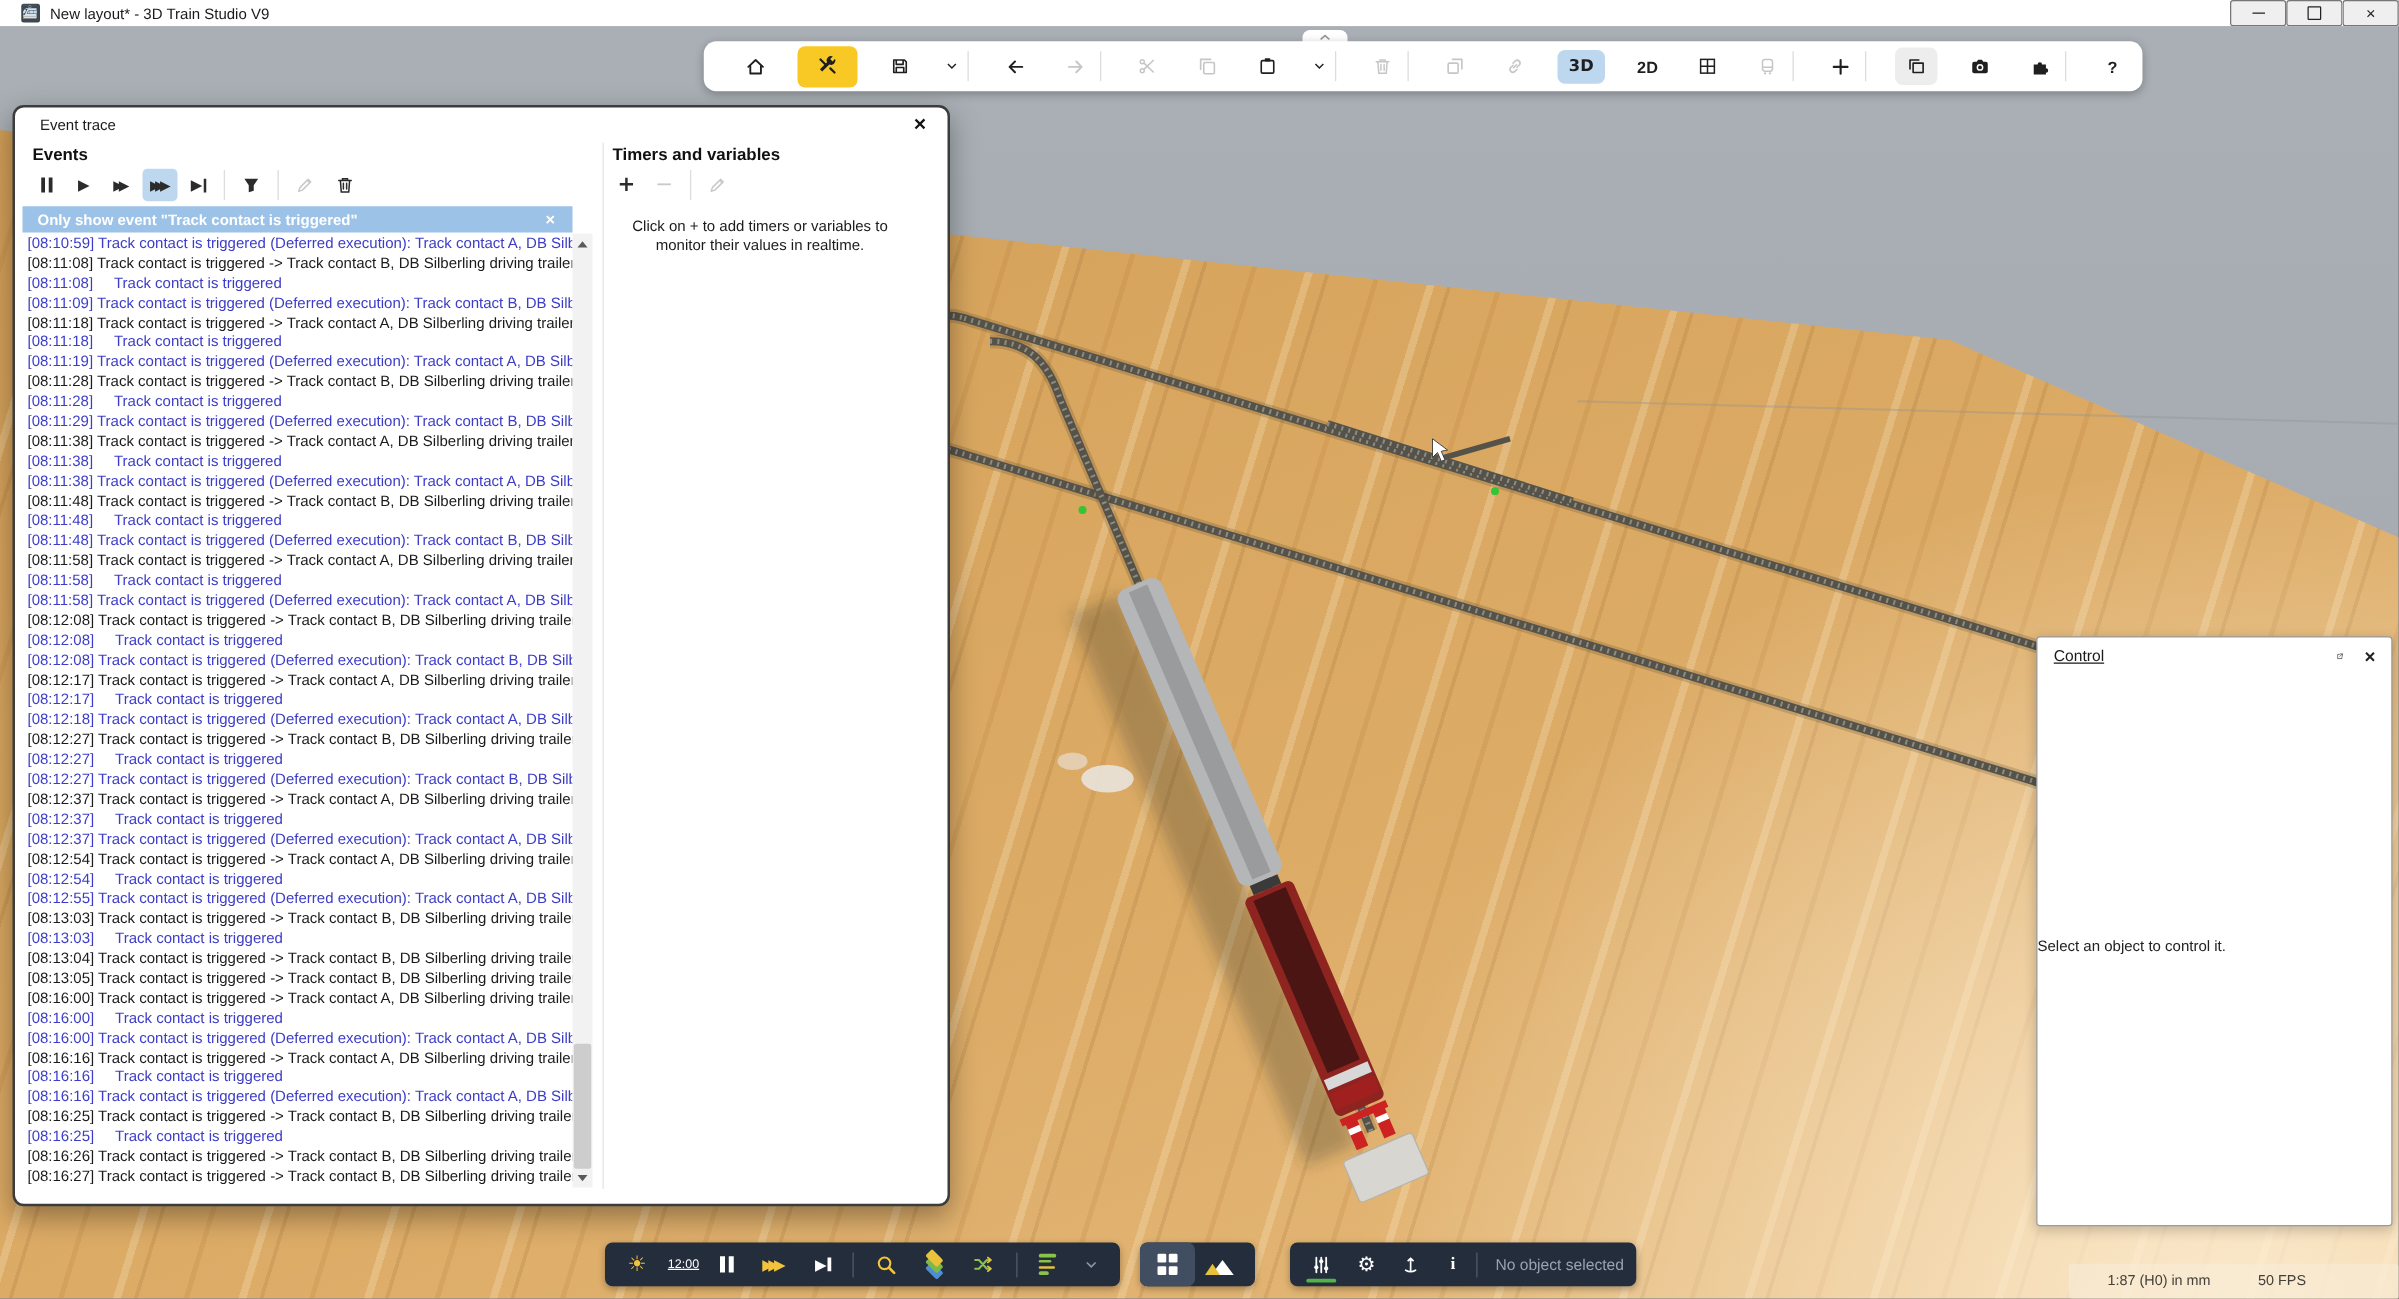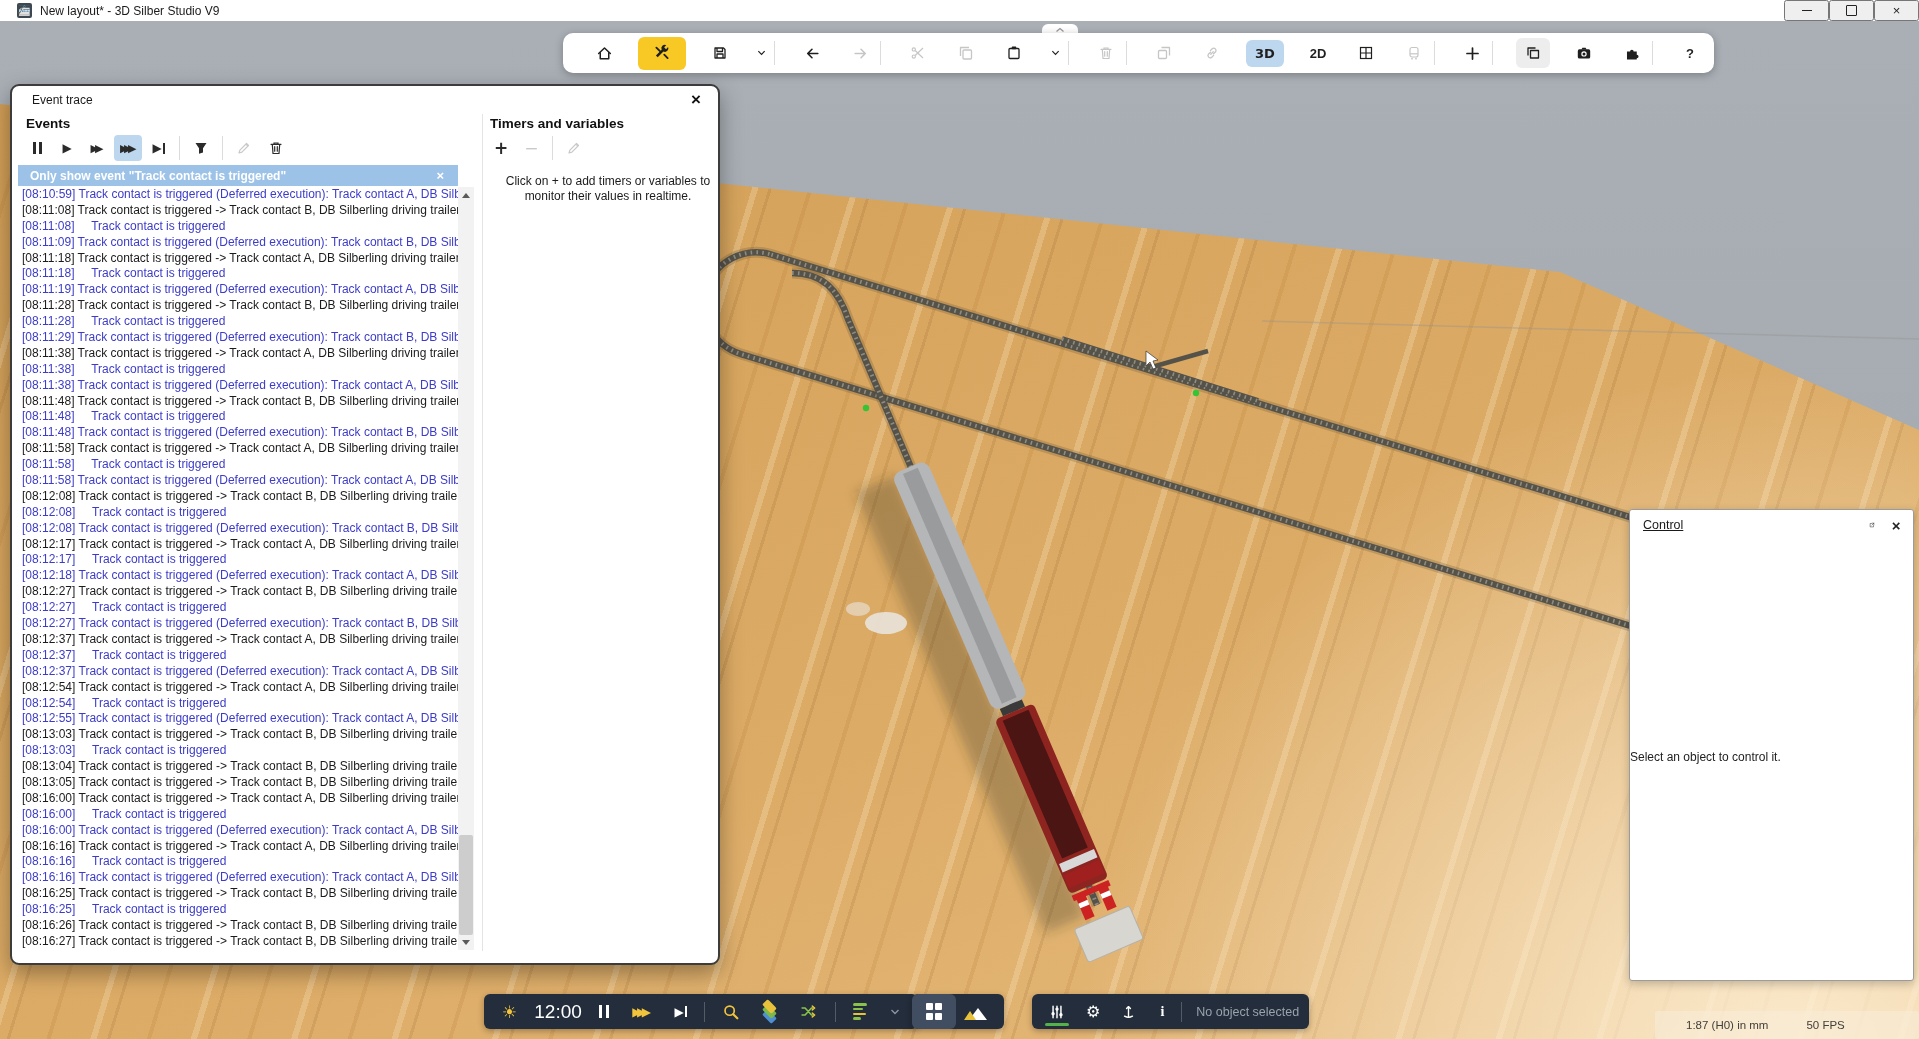--- a/index.html
+++ b/index.html
@@ -39,21 +39,21 @@
         justify-content:center;color:#1f1f1f;padding:0 2px;border-radius:6px;font-family:"DejaVu Sans",sans-serif;margin-left:17px;}
   .ibtn.disabled{color:#c6c6c6;}
   .ibtn.chev{min-width:14px;}
   .tile-yellow{background:#f8c924;width:48px;height:33px;}
   .tile-blue{background:#bdd7ee;width:38px;height:27px;font-weight:bold;font-size:13px;}
   .txtbtn{font-weight:bold;font-size:13px;font-family:"Liberation Sans",sans-serif;}
   .tb-div{width:1px;height:24px;background:#dcdcdc;margin:0 3px;}
   .svgi{display:block;}
   
   .event-panel{position:absolute;left:10px;top:84px;width:706px;height:877px;background:#fff;
-      border:2px solid #3c3c3c;border-radius:9px;box-shadow:0 8px 22px rgba(0,0,0,.35);z-index:40;}
+      border:2px solid #3c3c3c;border-radius:9px;box-shadow:0 8px 22px rgba(0,0,0,.35);z-index:40;padding-left:40px;}
   .ep-title{position:absolute;left:20px;top:7px;font-size:12px;color:#1a1a1a;}
   .ep-close{position:absolute;right:12px;top:4px;width:20px;height:20px;border:none;background:transparent;
       font-size:17px;font-weight:bold;color:#111;display:flex;align-items:center;justify-content:center;}
   .ep-h{position:absolute;font-size:13.5px;font-weight:bold;color:#111;}
   .ep-toolbar{position:absolute;left:12px;top:48px;height:28px;display:flex;align-items:center;gap:4px;}
   .ebtn{min-width:26px;height:26px;border:none;background:transparent;display:flex;align-items:center;
         justify-content:center;color:#2b2b2b;border-radius:4px;font-family:"DejaVu Sans",sans-serif;}
   .ebtn.disabled{color:#c9c9c9;}
   .ebtn.sel{background:#bdd7ee;}
   .pbars{display:flex;gap:3px;}
@@ -86,21 +86,21 @@
   .cp-hint{position:absolute;left:0;right:0;top:240px;text-align:left;font-size:12px;color:#222;}
   
   .bbar{position:absolute;top:994px;height:35px;background:#232d3b;border-radius:6px;display:flex;
         align-items:center;z-index:45;box-shadow:0 2px 6px rgba(0,0,0,.3);}
   .bbar.left{left:484px;padding:0 12px;gap:11px;}
   .bbar.mid{left:912px;width:92px;}
   .bbar.right{left:1032px;padding:0 10px;gap:8px;}
   .bicon{border:none;background:none;color:#fff;display:flex;align-items:center;justify-content:center;
          min-width:22px;height:30px;font-family:"DejaVu Sans",sans-serif;position:relative;}
   .b-div{width:1px;height:20px;background:rgba(255,255,255,.22);}
-  .btime{color:#fff;font-size:19px;}
+  .btime{color:#fff;font-size:10px;text-decoration:underline;}
   .yellow{color:#f2c33c;} .sun{font-size:17px;}
   .b-tri3{color:#f2c33c;letter-spacing:-4.5px;font-size:12px;padding-right:5px;}
   .b-pause i{width:3.5px;height:13px;background:#fff;display:block;}
   .b-pause{display:flex;gap:3.5px;}
   .layers{display:flex;flex-direction:column;align-items:center;}
   .layers i{width:13px;height:13px;transform:rotate(45deg) scaleY(.6);display:block;margin:-4.1px 0;border-radius:2px;}
   .sig{display:flex;flex-direction:column;gap:2.2px;align-items:flex-start;}
   .sig i{height:2.6px;border-radius:1.5px;display:block;}
   .gridtile{width:44px;height:35px;border-radius:6px;background:#414d61;display:flex;align-items:center;justify-content:center;border:none;}
   .g4{display:grid;grid-template-columns:7px 7px;grid-template-rows:7px 7px;gap:2.5px;}
@@ -117,21 +117,21 @@
   .scaletxt{font-size:11.5px;color:#44403a;margin-left:31px;}
   .fpstxt{font-size:11.5px;color:#44403a;margin-left:38px;}
 </style>
 </head>
 <body>
 
 <div id="app">
 
   <div class="titlebar">
     <div class="app-icon">🚈</div>
-    <div class="title-text">New layout* - 3D Silber Studio V9</div>
+    <div class="title-text">New layout* - 3D Train Studio V9</div>
     <div class="winbtns">
       <button class="winbtn">
           <span class="bar"></span>
         </button>
       <button class="winbtn">
           <span class="sq"></span>
         </button>
       <button class="winbtn close">
           <span>×</span>
         </button>

